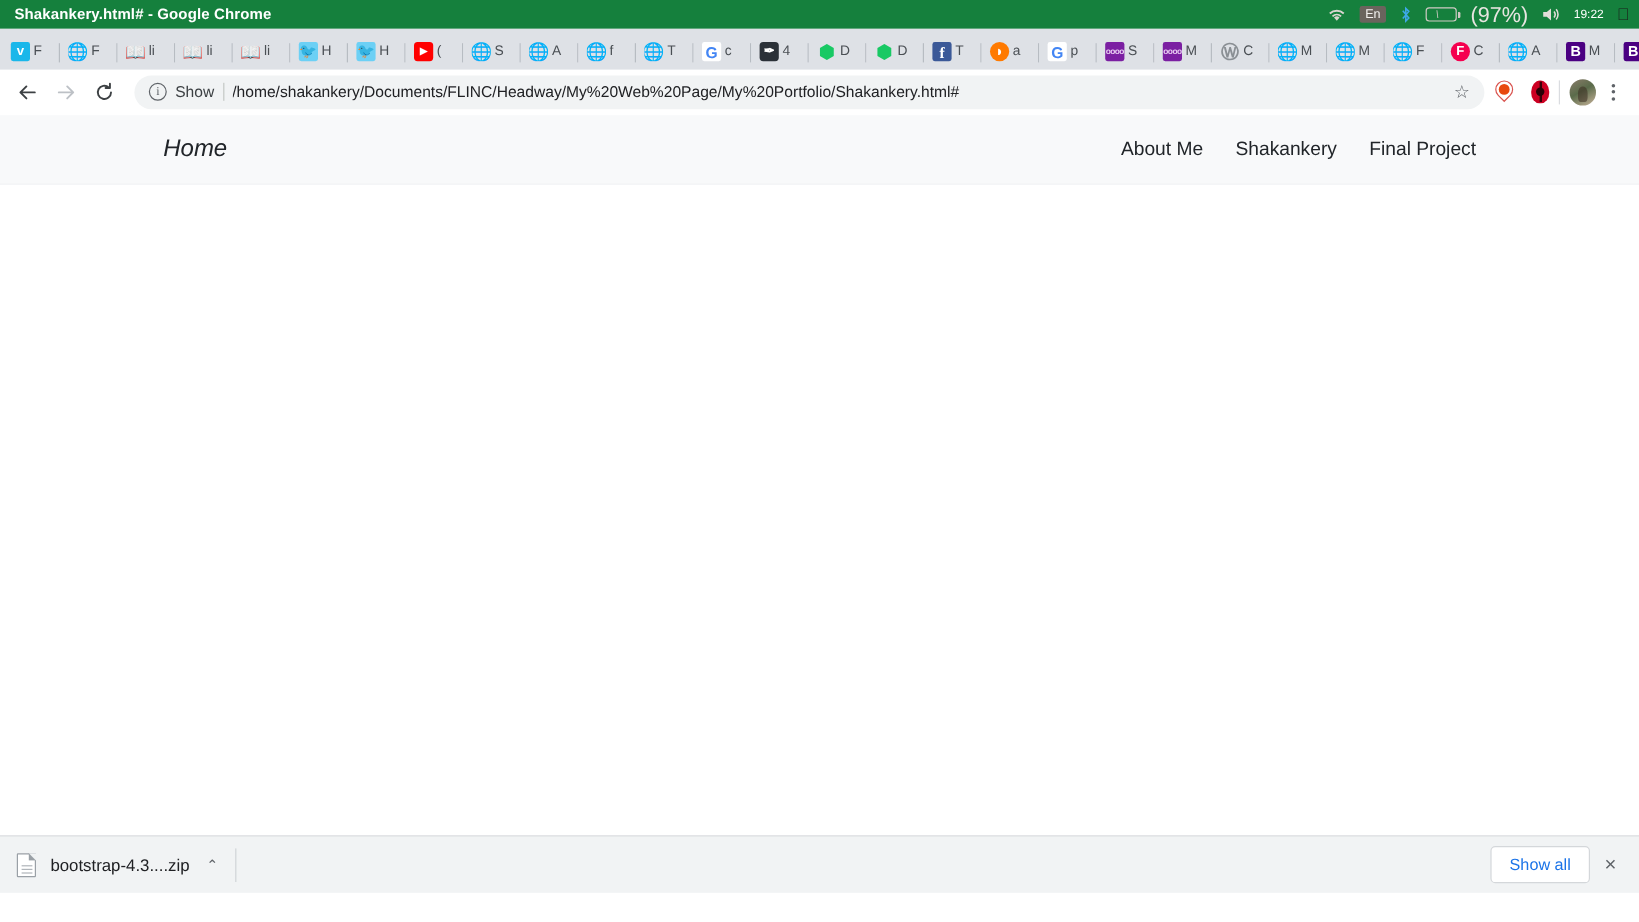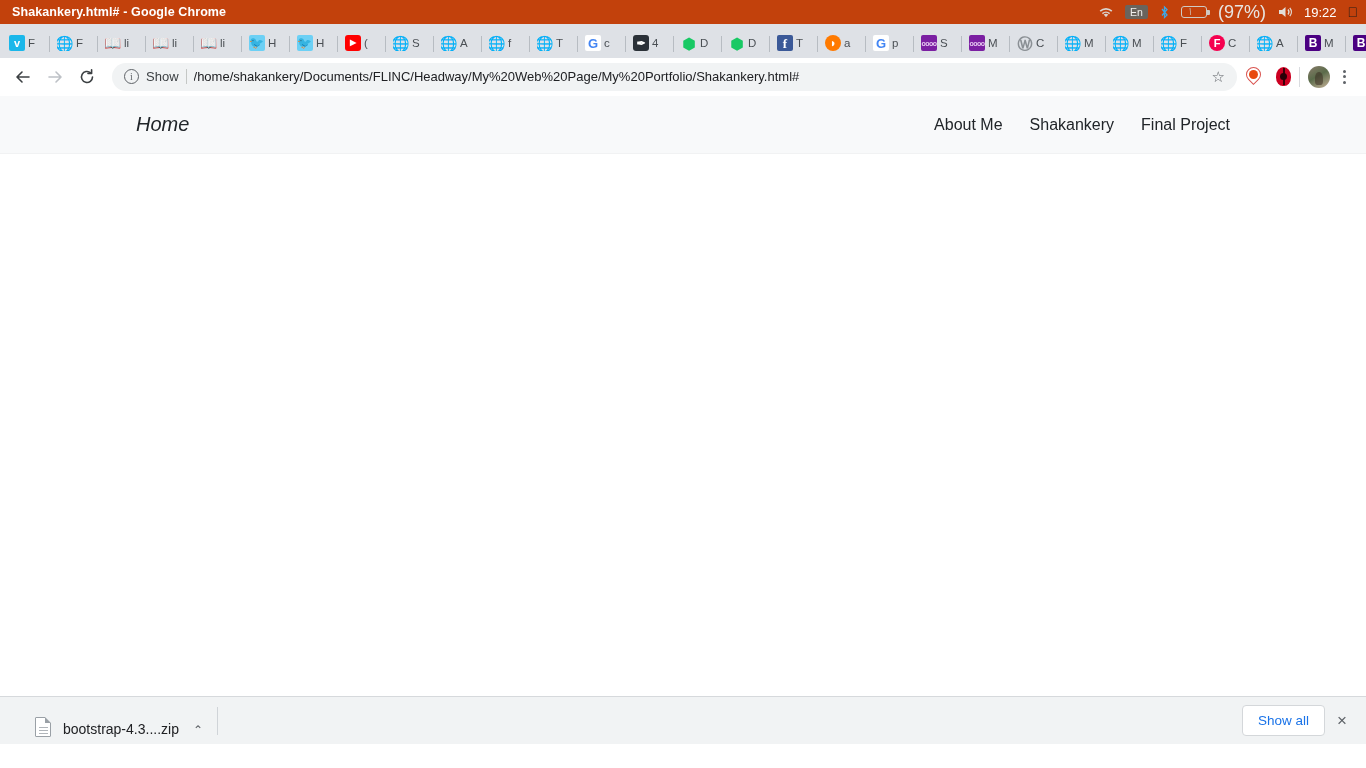--- a/index.html
+++ b/index.html
@@ -6,21 +6,21 @@
   html, body {
     width: 1366px; height: 768px;
     font-family: "Liberation Sans", sans-serif;
     overflow: hidden;
     background: #ffffff;
   }
 
   
   .titlebar {
     height: 24px;
-    background: #c2410c;
+    background: #15803d;
     display: flex;
     align-items: center;
     justify-content: space-between;
     padding: 0 8px 0 12px;
     color: #ffffff;
   }
   .titlebar-title {
     font-size: 12.5px;
     font-weight: bold;
     letter-spacing: 0.1px;
@@ -34,21 +34,21 @@
     align-items: center;
     line-height: 1;
   }
   .tray-lang {
     background: #6a645d;
     border-radius: 2px;
     padding: 1px 5px;
     font-size: 10.5px;
     color: #f2f0ee;
   }
-  .tray-clock { font-size: 13px; color: #ffffff; }
+  .tray-clock { font-size: 10px; color: #ffffff; }
   .tray-battery {
     border: 1.5px solid #cfcac4;
     border-radius: 3px;
     width: 26px; height: 12px;
     position: relative;
     display: inline-block;
   }
   .tray-battery::after {
     content: "";
     position: absolute;
@@ -261,23 +261,22 @@
   .shelf {
     height: 48px;
     background: #f1f3f4;
     border-top: 1px solid #d6d9dc;
     display: flex;
     align-items: center;
     justify-content: space-between;
     padding: 0 14px 0 14px;
   }
   .dl-item {
-    display: flex; align-items: flex-end; gap: 12px;
+    display: flex; align-items: center; gap: 12px;
     height: 32px;
-    margin-left: 21px;
   }
   .dl-fileicon {
     width: 16px; height: 20px;
     background: #ffffff;
     border: 1px solid #9aa0a6;
     border-radius: 1px;
     position: relative;
   }
   .dl-fileicon::before {
     content: ""; position: absolute; right: -1px; top: -1px;

